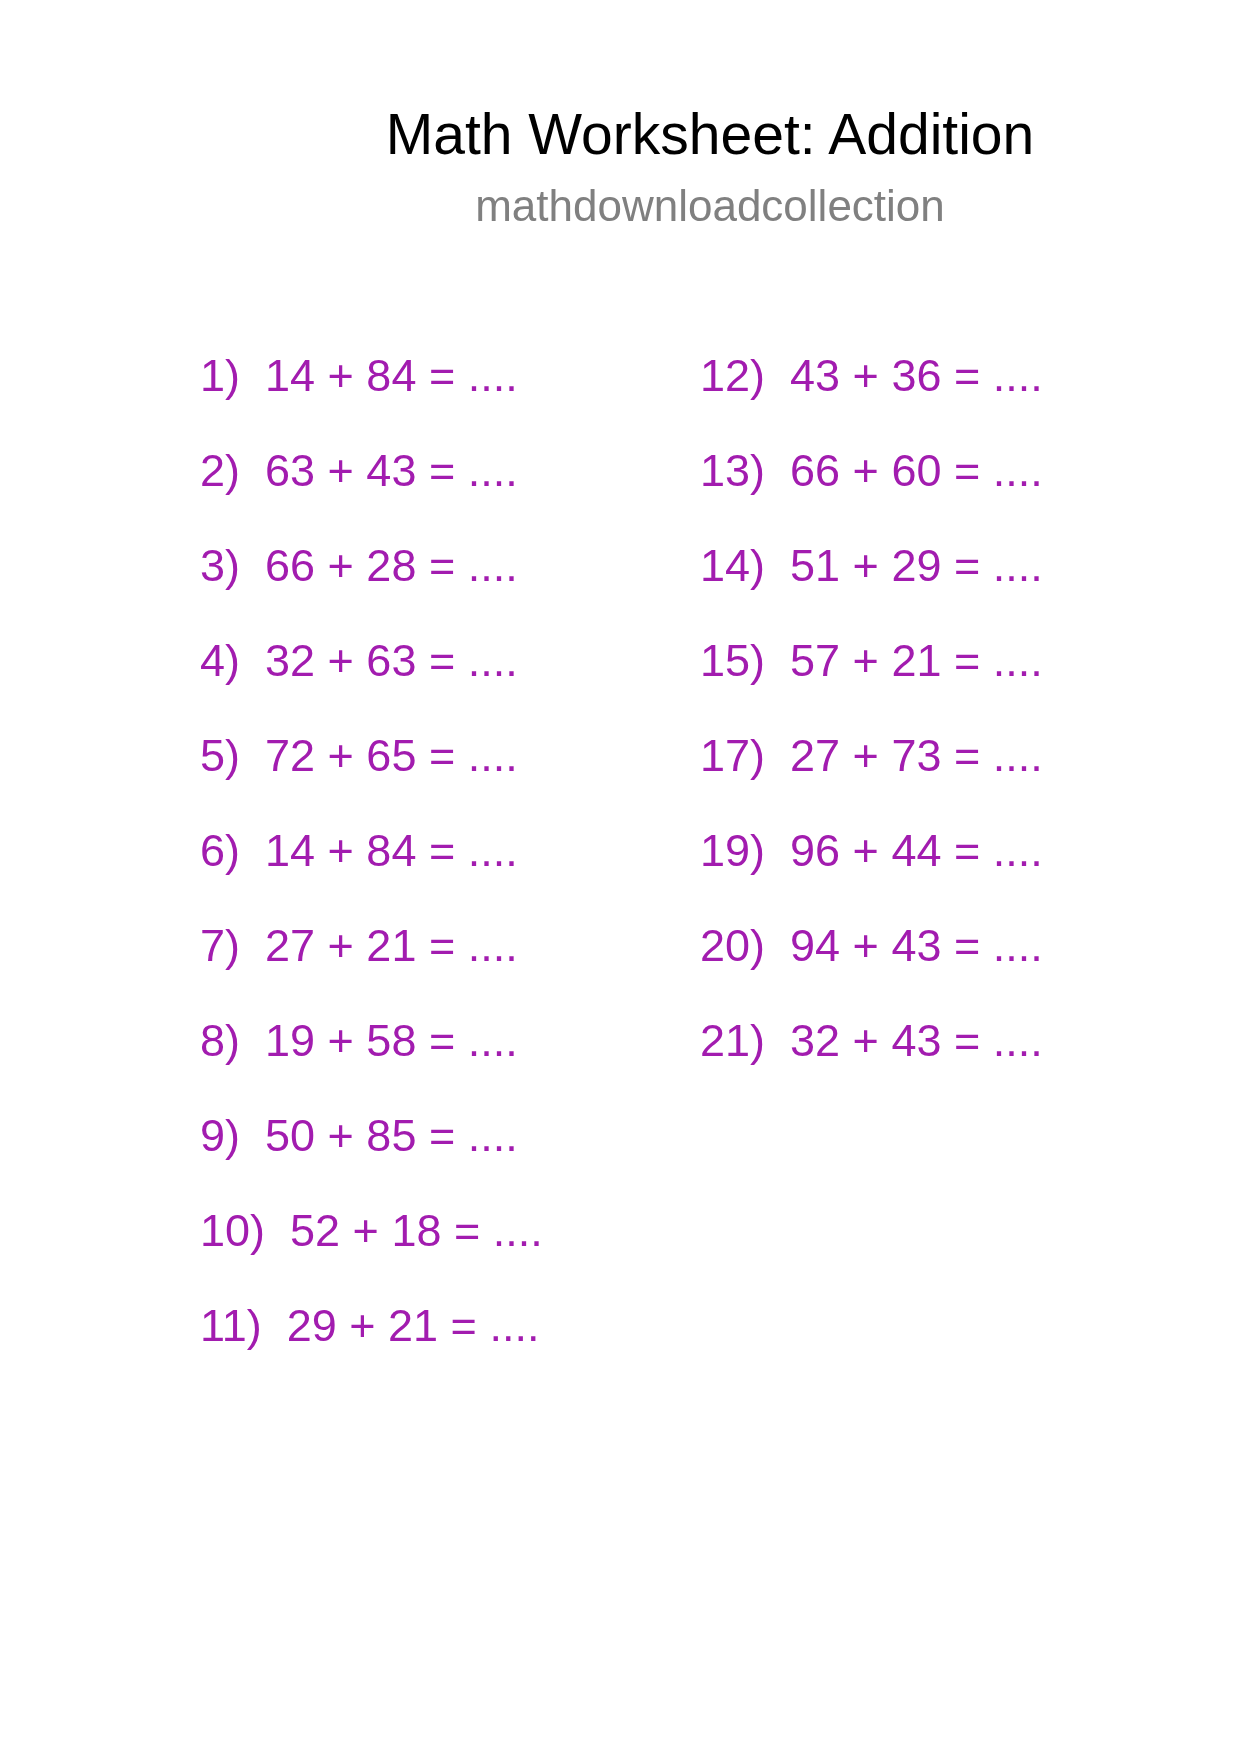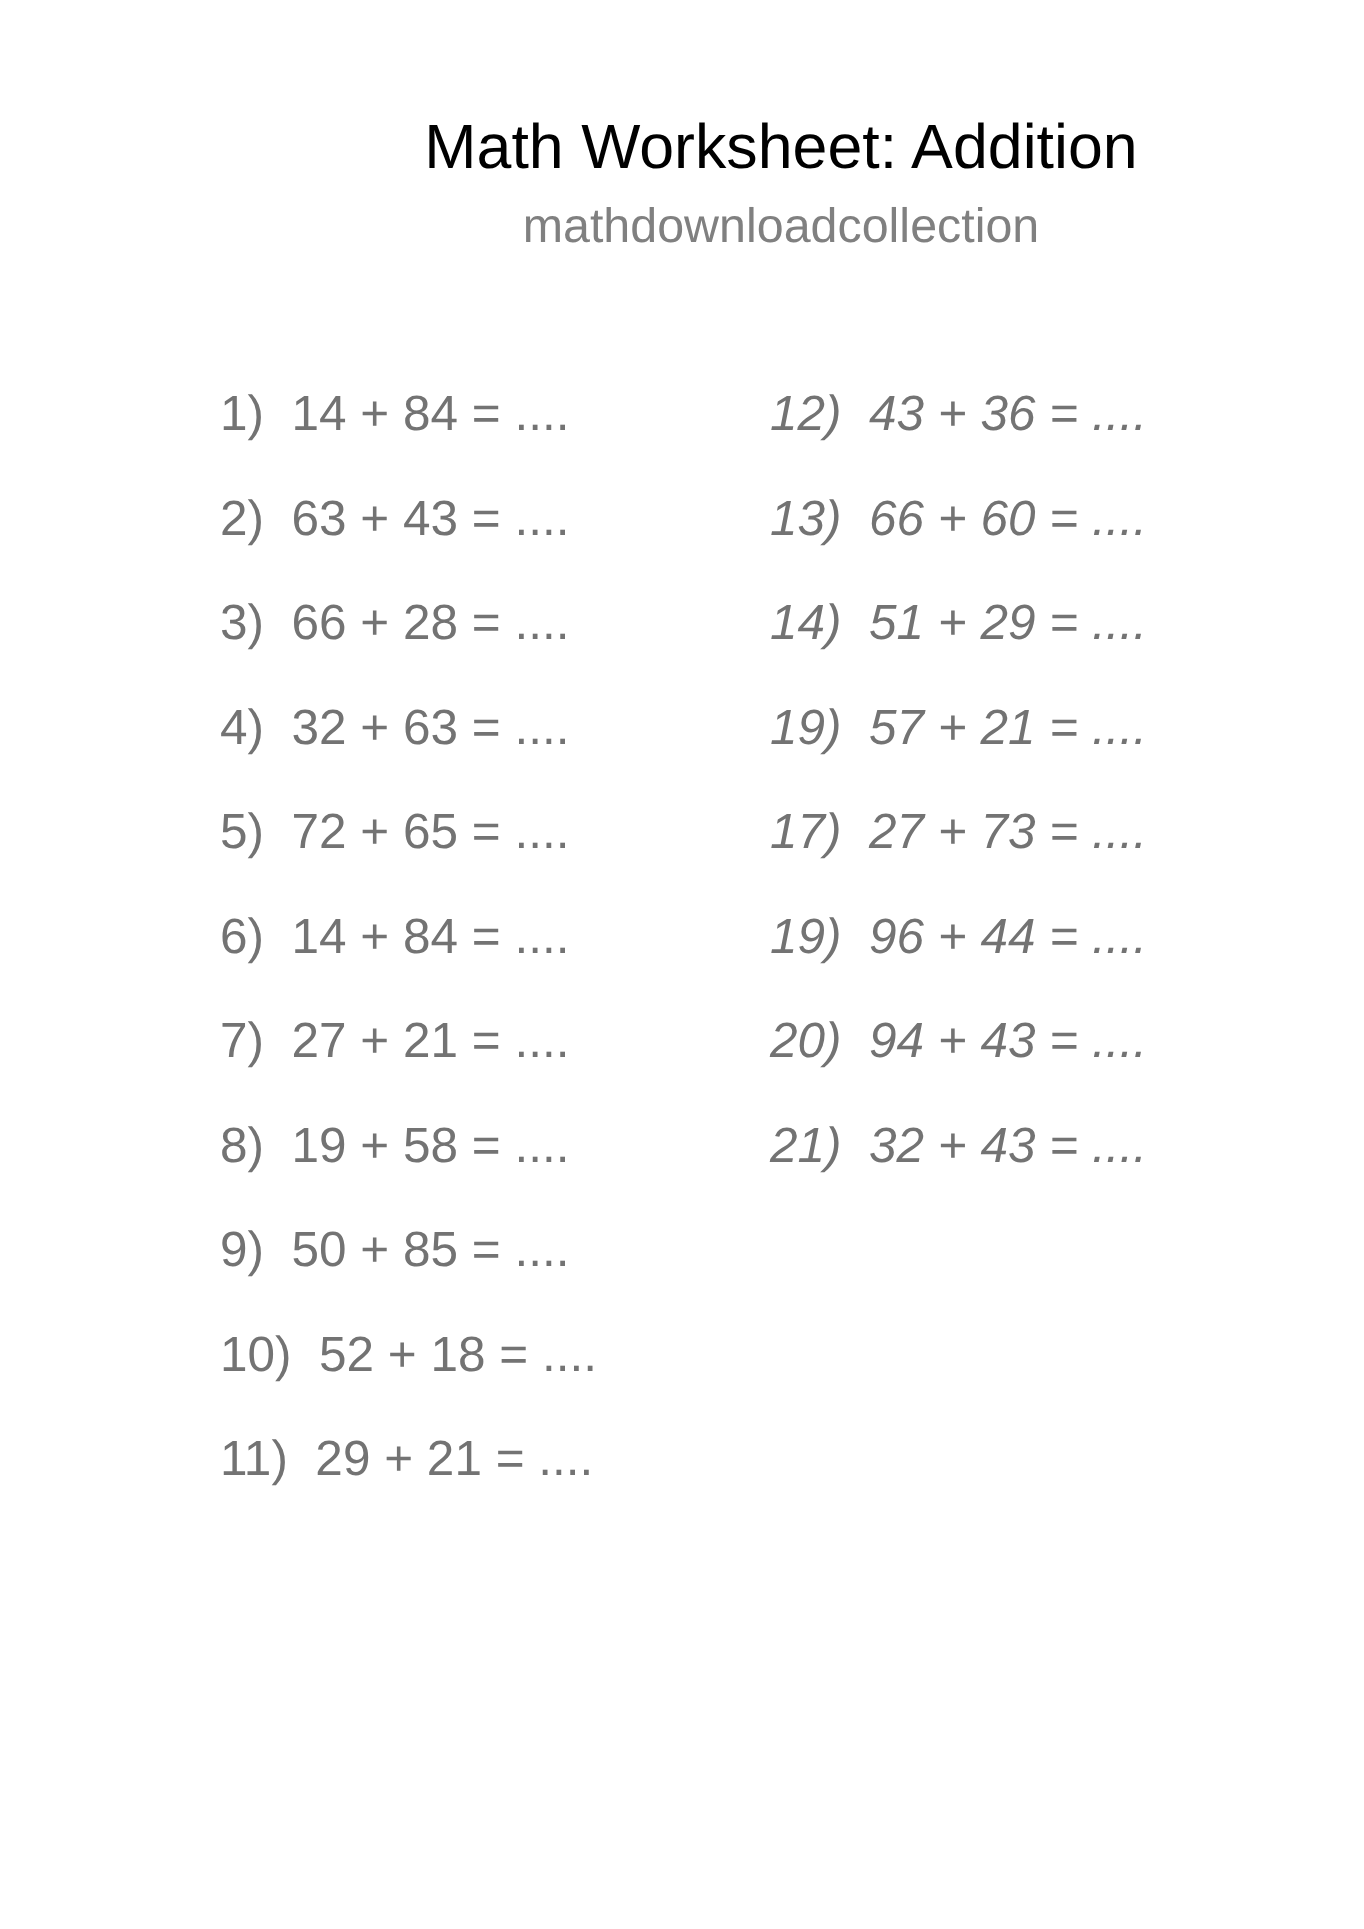--- a/index.html
+++ b/index.html
@@ -43,27 +43,27 @@
       font-size: 44px;
       line-height: 52px;
       white-space: nowrap;
       color: #808080;
     }
     .column {
       position: absolute;
       top: 350px;
     }
     .column.left { left: 200px; }
-    .column.right { left: 700px; font-style: italic; }
+    .column.right { left: 700px; }
     .problem {
       height: 95px;
       font-size: 45px;
       line-height: 52px;
       white-space: pre;
-      color: #737373;
+      color: #a21caf;
     }
   </style>
 </head>
 <body>
 
 <div class="page">
 
   <div class="title">Math Worksheet: Addition</div>
   <div class="subtitle">mathdownloadcollection</div>
 
@@ -78,20 +78,20 @@
     <div class="problem">8)  19 + 58 = ....</div>
     <div class="problem">9)  50 + 85 = ....</div>
     <div class="problem">10)  52 + 18 = ....</div>
     <div class="problem">11)  29 + 21 = ....</div>
   </div>
 
   <div class="column right">
     <div class="problem">12)  43 + 36 = ....</div>
     <div class="problem">13)  66 + 60 = ....</div>
     <div class="problem">14)  51 + 29 = ....</div>
-    <div class="problem">19)  57 + 21 = ....</div>
+    <div class="problem">15)  57 + 21 = ....</div>
     <div class="problem">17)  27 + 73 = ....</div>
     <div class="problem">19)  96 + 44 = ....</div>
     <div class="problem">20)  94 + 43 = ....</div>
     <div class="problem">21)  32 + 43 = ....</div>
   </div>
 
 </div>
 
 </body></html>

